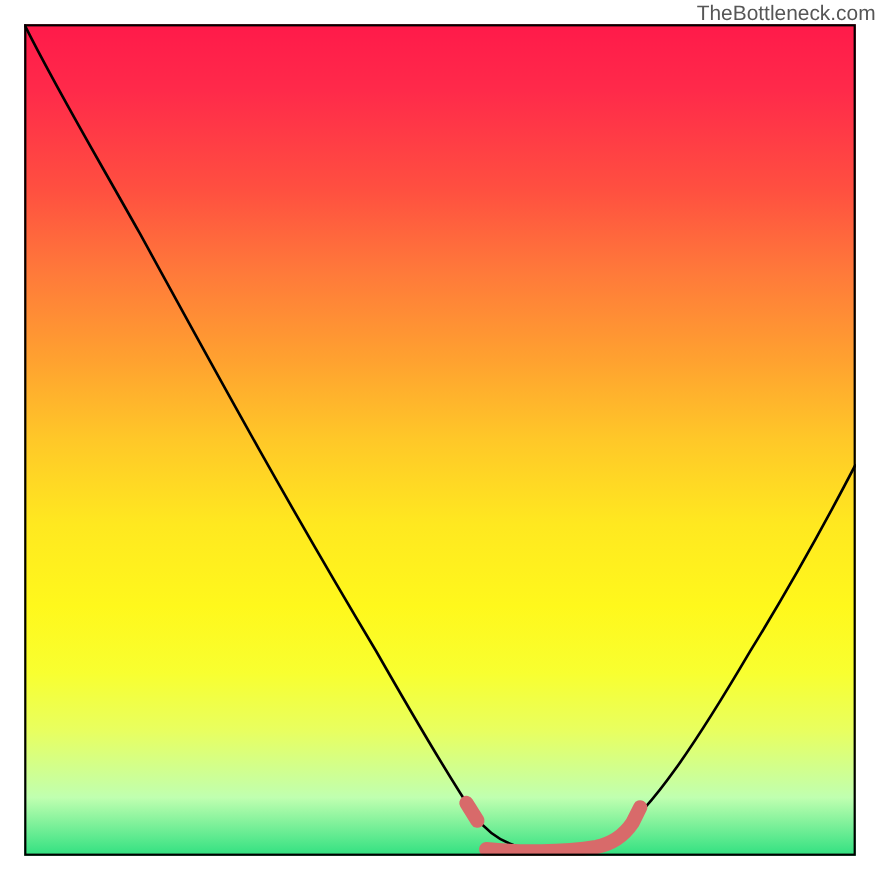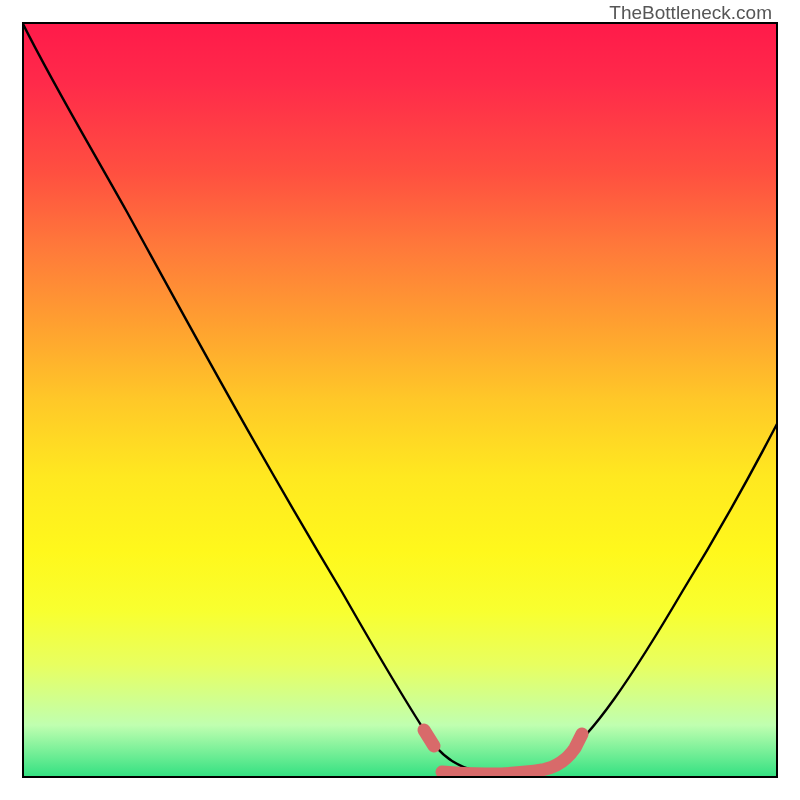--- a/index.html
+++ b/index.html
@@ -35,21 +35,21 @@
     left: 22px;
     top: 22px;
     width: 756px;
     height: 756px;
     border: 2px solid #000;
     pointer-events: none;
   }
   .attribution {
     position: absolute;
     top: 2px;
-    right: 28px;
+    right: 4px;
     font-family: Arial, Helvetica, sans-serif;
     font-size: 19px;
     color: #565656;
     font-weight: 500;
   }
   svg.curve {
     position: absolute;
     left: 22px;
     top: 22px;
     width: 756px;

